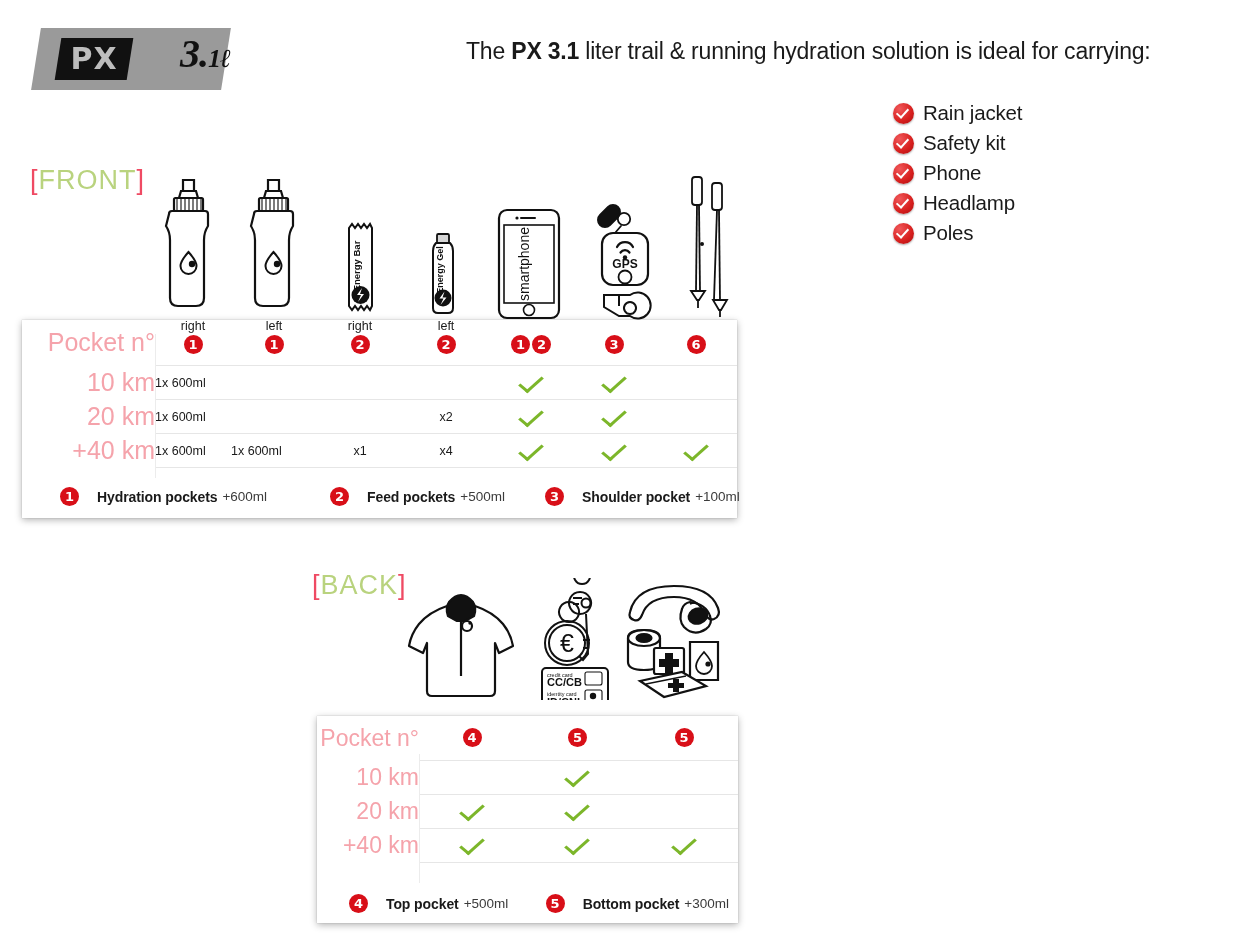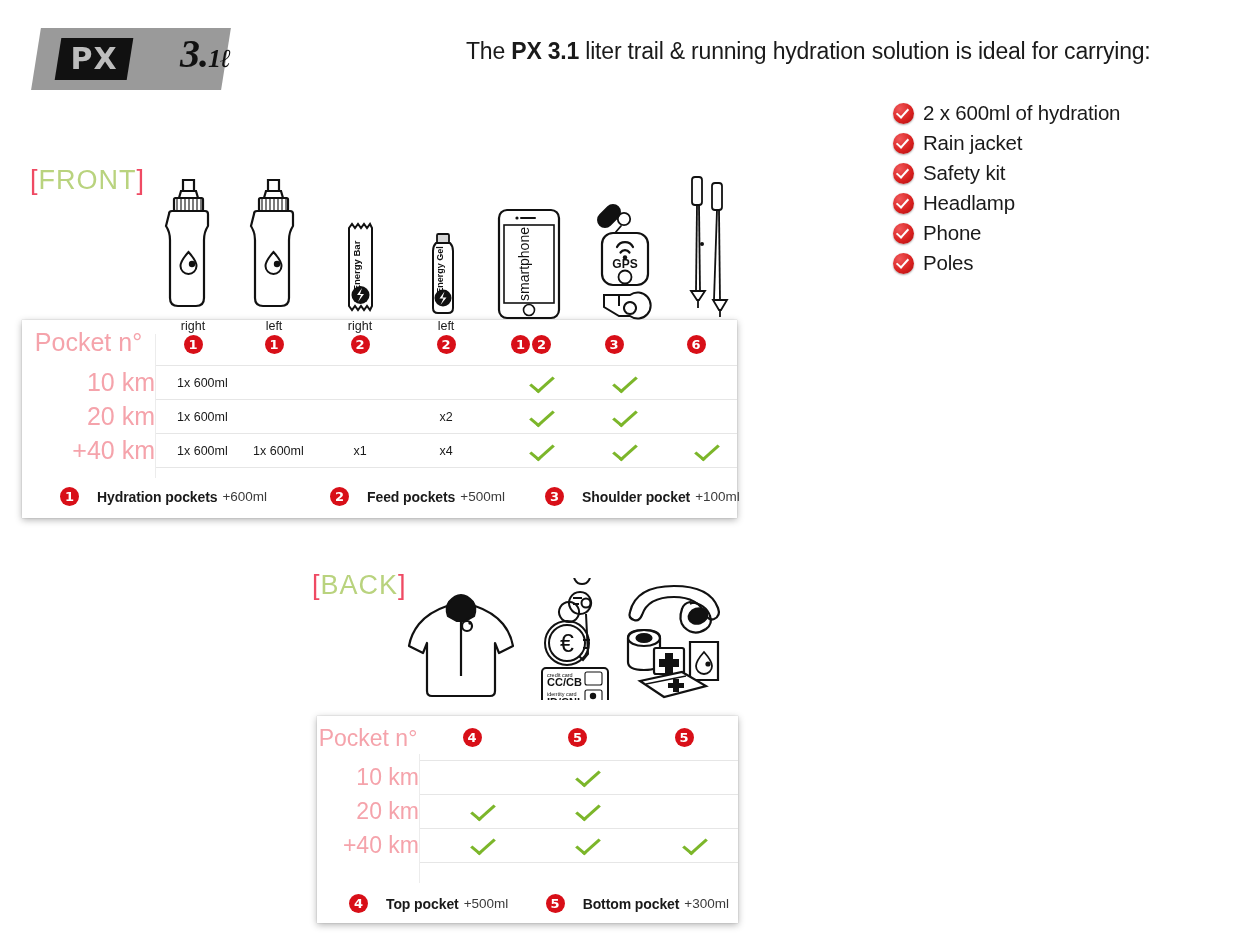--- a/index.html
+++ b/index.html
@@ -77,21 +77,21 @@
   .tbl{width:100%;border-collapse:collapse;table-layout:fixed;}
   .tbl td,.tbl th{padding:0;vertical-align:middle;}
 
   .rowlabel{
     color:#f5a3ab;font-weight:normal;text-align:right;padding-right:13px;
     font-family:"Liberation Sans Narrow","Liberation Sans",sans-serif;
     white-space:nowrap;
   }
   #front-card .rowlabel{font-size:25px;}
   #back-card .rowlabel{font-size:23px;}
-  .rowlabel.hdr{color:#f5a3ab;text-align:center;}
+  .rowlabel.hdr{color:#f5a3ab;}
 
   .subhdr{font-size:12.5px;color:#1a1a1a;text-align:center;line-height:13px;height:15px;}
 
   .badge{
     display:inline-block;width:19px;height:19px;border-radius:50%;
     background:#d80f18;color:#fff;font-size:13px;font-weight:bold;
     line-height:19.5px;text-align:center;font-family:"DejaVu Sans",sans-serif;
   }
   .badgecell{text-align:center;height:30px;}
 
@@ -100,21 +100,21 @@
   .tickcell{text-align:center;}
   .tick{
     display:inline-block;width:17px;height:26px;position:relative;
   }
   .tick::after{
     content:"";position:absolute;left:2px;top:3px;
     width:9px;height:19px;border:solid #7cb62a;border-width:0 3.1px 3.1px 0;
     transform:rotate(40deg) skewX(-8deg);
   }
   .bodyrow{height:34px;}
-  .sepline td{border-top:1px solid #e6e6e6;padding-left:22px;}
+  .sepline td{border-top:1px solid #e6e6e6;}
   .tbl .noborder{border-top:none !important;}
 
   .legend{display:flex;align-items:center;}
   .legend-item{display:flex;align-items:center;white-space:nowrap;}
   .legend-badge{
     width:19px;height:19px;border-radius:50%;background:#d80f18;color:#fff;
     font-size:13px;font-weight:bold;line-height:19.5px;text-align:center;
     margin-right:7px;flex:0 0 auto;font-family:"DejaVu Sans",sans-serif;
   }
   .legend-name{font-size:14px;font-weight:bold;color:#1a1a1a;letter-spacing:-0.1px;padding-left:11px;}
@@ -141,37 +141,33 @@
   </div>
 </div>
 
 <div class="abs" id="headline">
   <span>The </span><b>PX 3.1</b><span> liter trail &amp; running hydration solution is ideal for carrying:</span>
 </div>
 
 <div class="abs" id="checklist">
   <div class="chk-row">
     <span class="chk-mark"></span>
-    <span class="chk-label">2 x 600ml of hydration</span>
-  </div>
-  <div class="chk-row">
-    <span class="chk-mark"></span>
     <span class="chk-label">Rain jacket</span>
   </div>
   <div class="chk-row">
     <span class="chk-mark"></span>
     <span class="chk-label">Safety kit</span>
   </div>
   <div class="chk-row">
     <span class="chk-mark"></span>
-    <span class="chk-label">Headlamp</span>
+    <span class="chk-label">Phone</span>
   </div>
   <div class="chk-row">
     <span class="chk-mark"></span>
-    <span class="chk-label">Phone</span>
+    <span class="chk-label">Headlamp</span>
   </div>
   <div class="chk-row">
     <span class="chk-mark"></span>
     <span class="chk-label">Poles</span>
   </div>
 </div>
 
 <div class="abs sect-tag" id="front-tag">
   <span class="brk">[</span><span class="txt">FRONT</span><span class="brk">]</span>
 </div>

